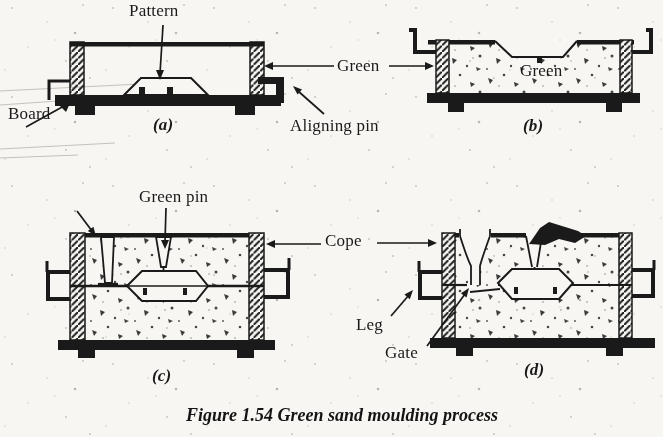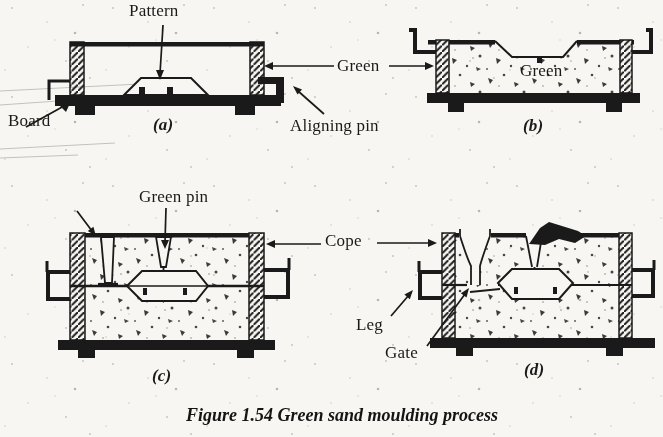--- a/index.html
+++ b/index.html
@@ -237,21 +237,21 @@
         <polygon points="413,290 409.8,299.2 404.4,294.6" stroke="none"></polygon>
       </g>
       <g>
         <line x1="427" y1="346" x2="465" y2="294"></line>
         <polygon points="469,288 466.5,297.4 460.9,293.2" stroke="none"></polygon>
       </g>
     </g>
   </svg>
 
   <span class="lbl" style="left:129px;top:2px;">Pattern</span>
-  <span class="lbl" style="left:8px;top:112px;text-align:right;">Board</span>
+  <span class="lbl" style="left:8px;top:105px;text-align:right;">Board</span>
   <span class="lbl" style="left:290px;top:117px;">Aligning pin</span>
   <span class="lbl" style="left:337px;top:57px;">Green</span>
   <span class="lbl" style="left:520px;top:62px;">Green</span>
   <span class="lbl" style="left:139px;top:188px;">Green pin</span>
   <span class="lbl" style="left:325px;top:232px;">Cope</span>
   <span class="lbl" style="left:356px;top:316px;">Leg</span>
   <span class="lbl" style="left:385px;top:344px;text-align:right;">Gate</span>
 
   <span class="lbl letter" style="left:153px;top:116px;">(a)</span>
   <span class="lbl letter" style="left:523px;top:117px;">(b)</span>

